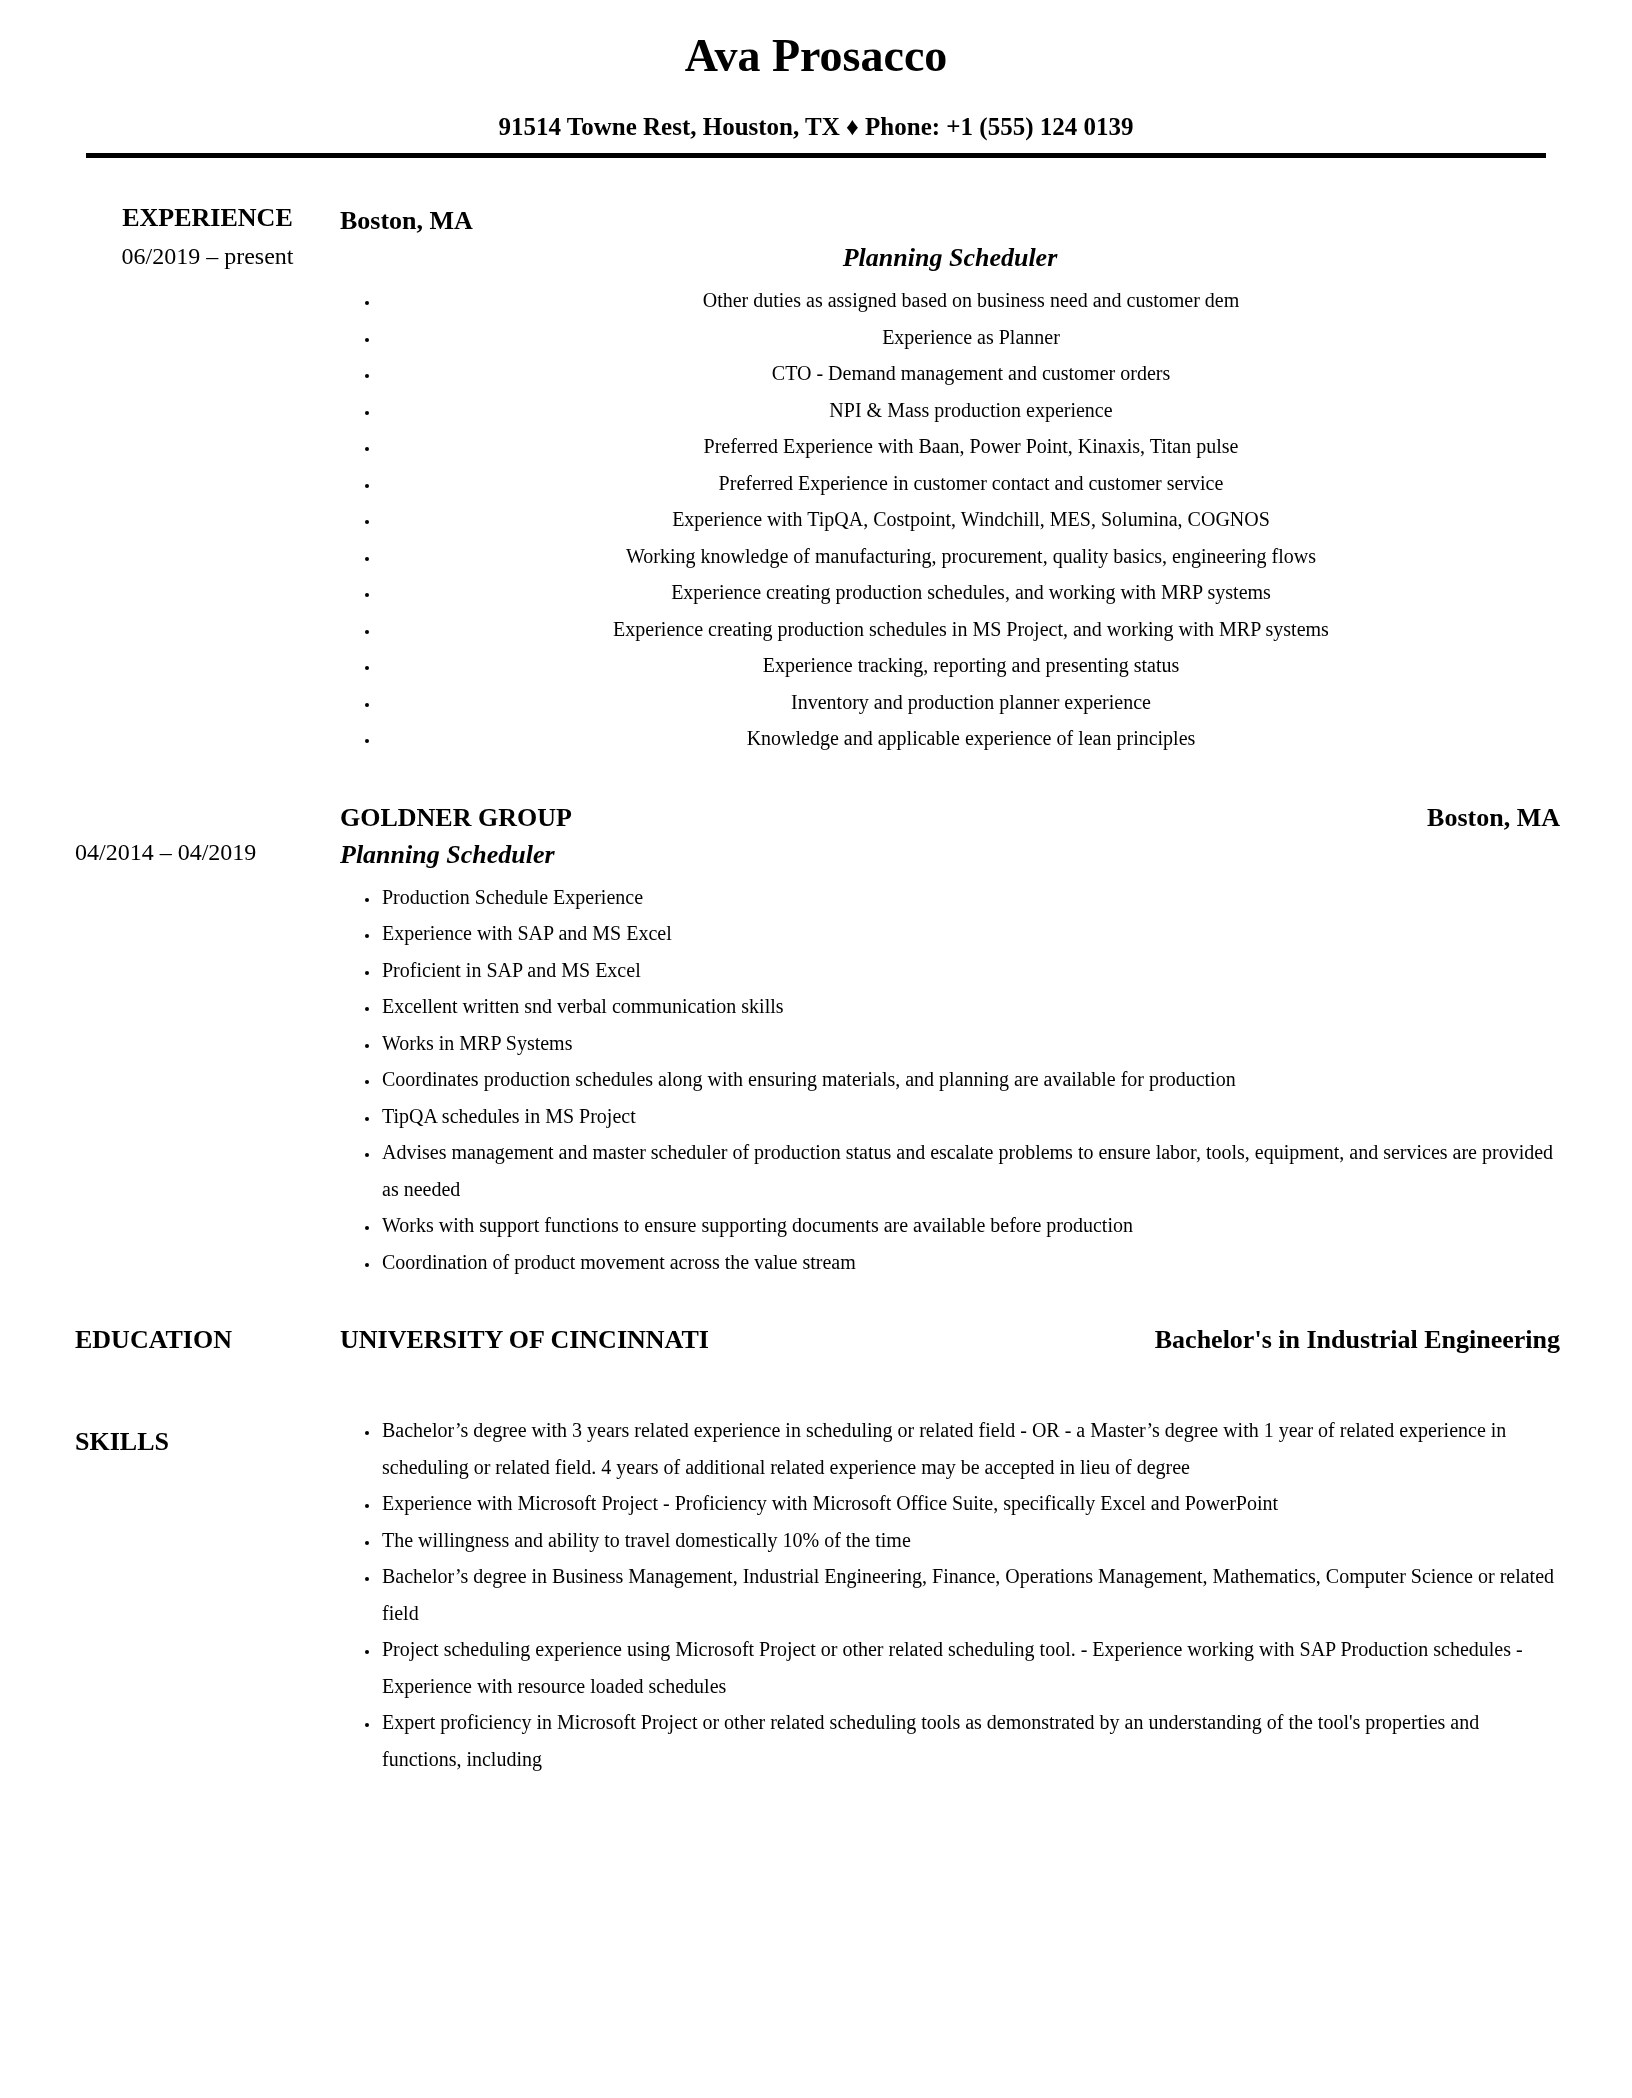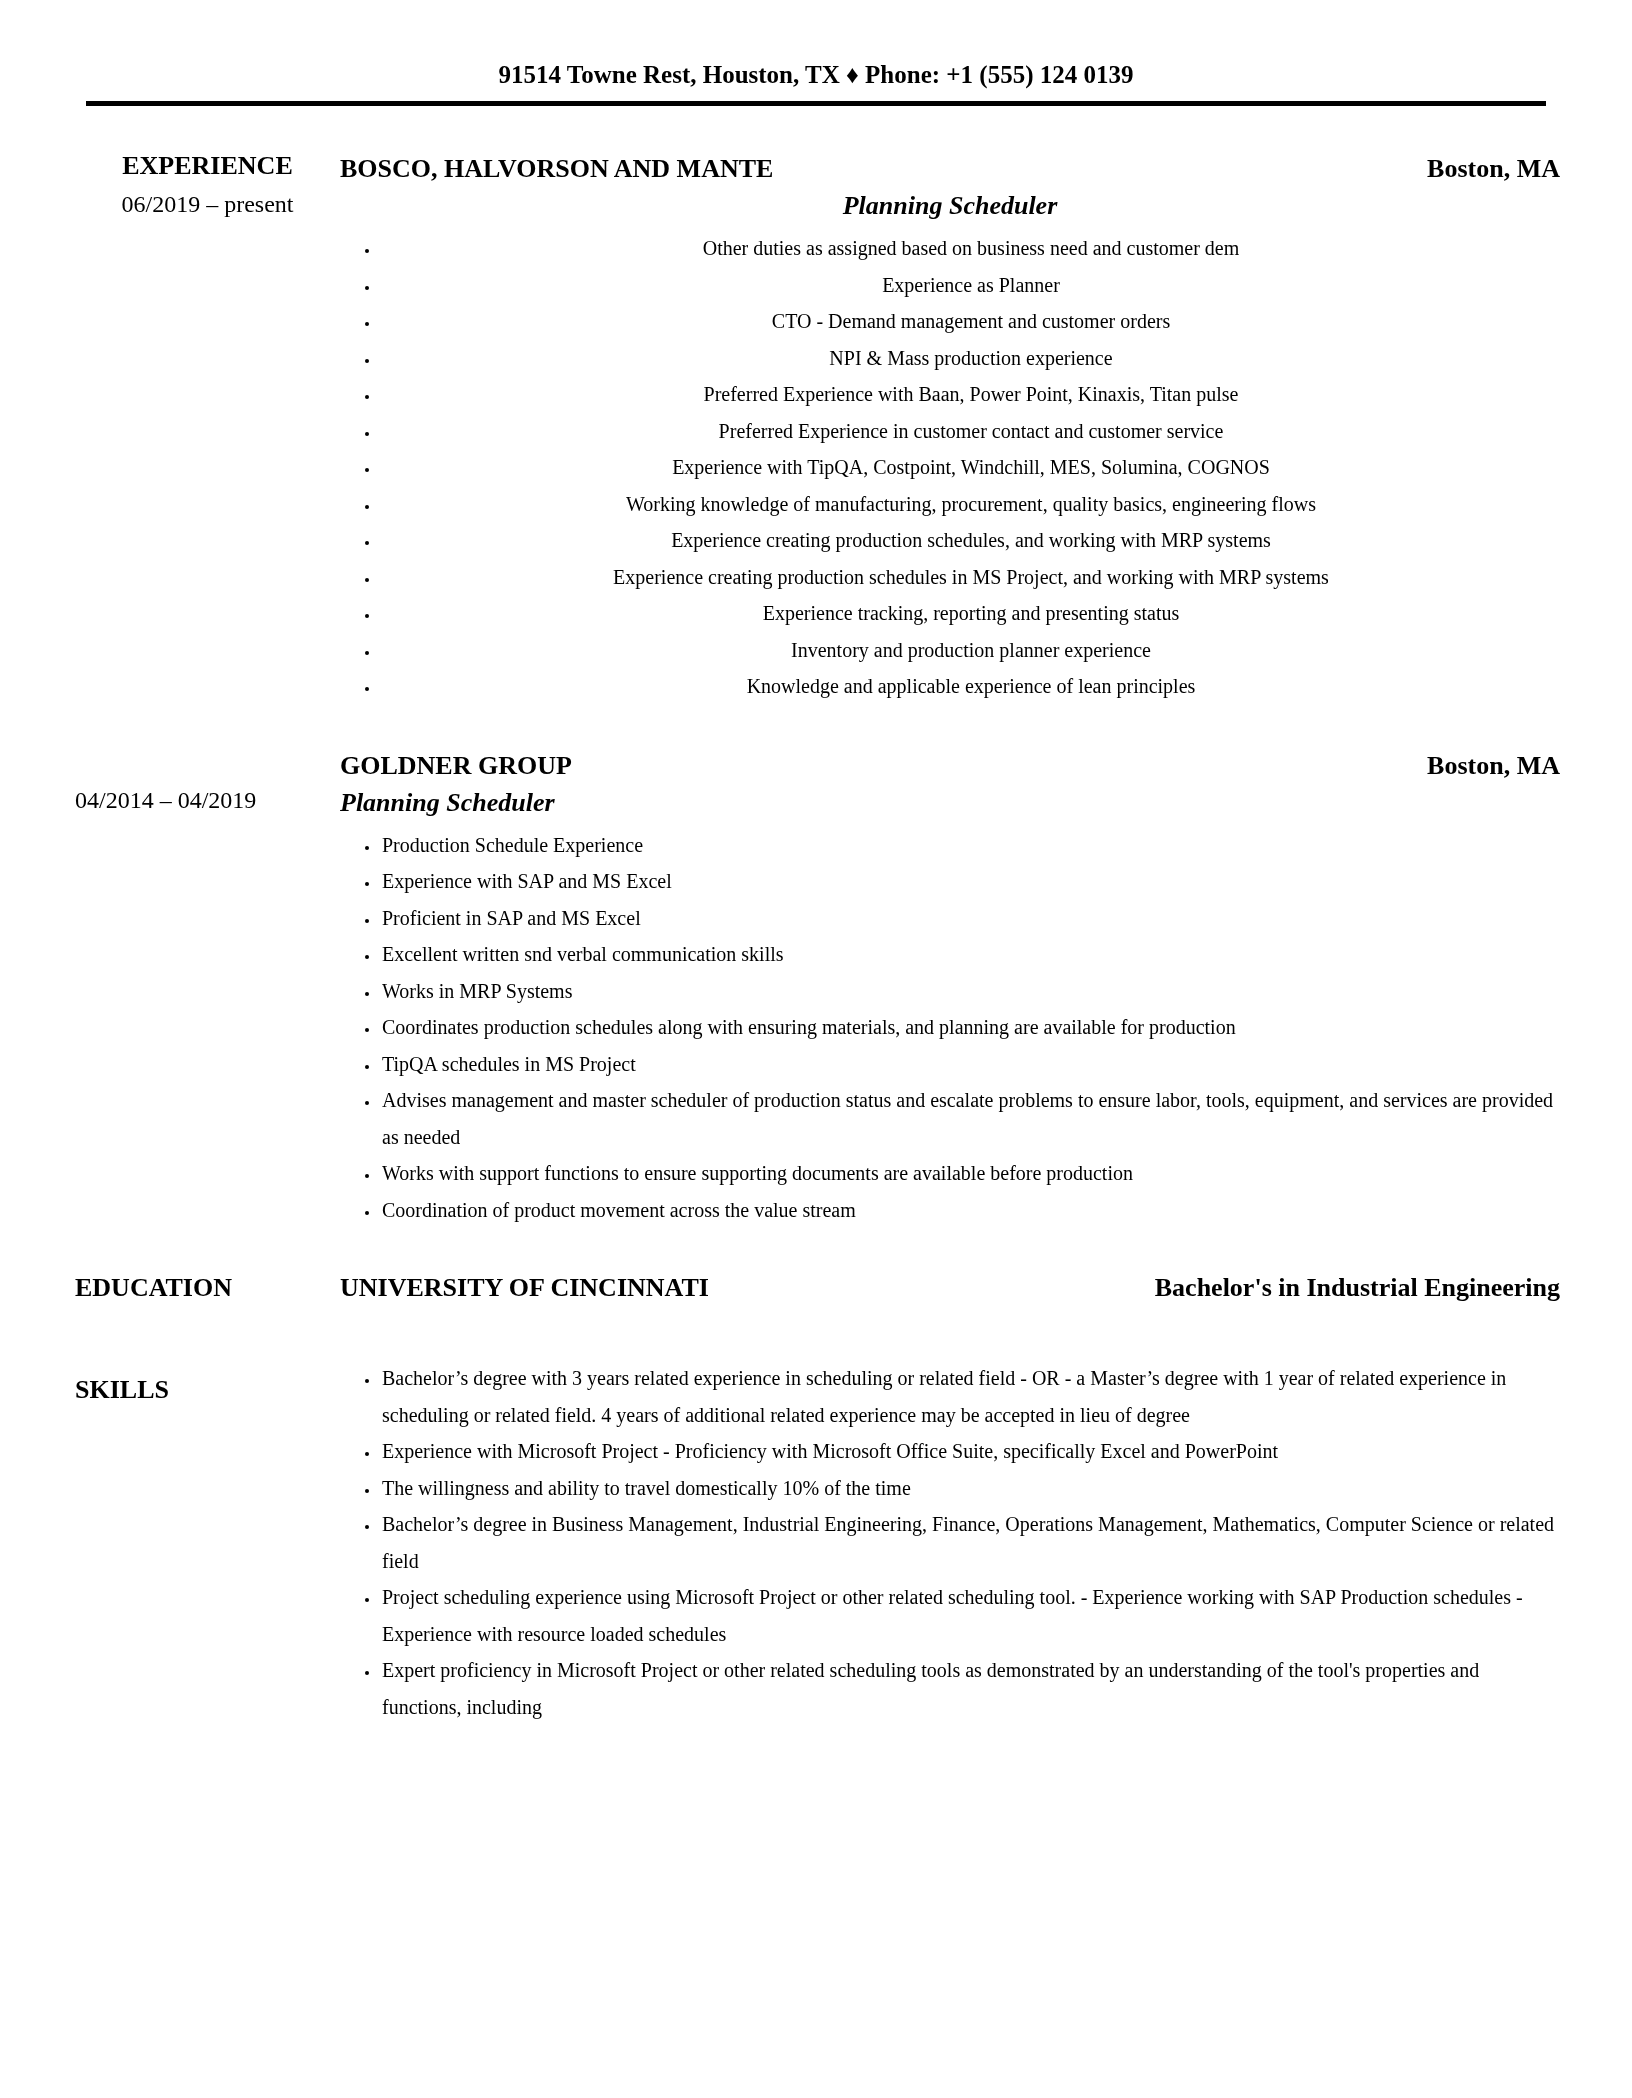--- a/index.html
+++ b/index.html
@@ -87,32 +87,32 @@
   .skills-row { margin-top: 56px; }
   .skills-row ul.bullets { margin-top: 0; }
   .skills-row .label { margin-top: 14px; }
 </style>
 </head>
 <body>
 
 <div class="page">
 
   <header>
+    <h1 class="name">Ava Prosacco</h1>
     <div class="contact">91514 Towne Rest, Houston, TX ♦ Phone: +1 (555) 124 0139</div>
     <hr class="rule">
   </header>
 
   <section class="row job1">
     <div class="left">
       <div class="label">EXPERIENCE</div>
       <div class="dates">06/2019 – present</div>
     </div>
     <div class="content">
       <div class="company-line">
-        <span class="company">BOSCO, HALVORSON AND MANTE</span>
         <span class="location">Boston, MA</span>
       </div>
       <div class="job-title">Planning Scheduler</div>
       <ul class="bullets">
           <li>Other duties as assigned based on business need and customer dem</li>
           <li>Experience as Planner</li>
           <li>CTO - Demand management and customer orders</li>
           <li>NPI &amp; Mass production experience</li>
           <li>Preferred Experience with Baan, Power Point, Kinaxis, Titan pulse</li>
           <li>Preferred Experience in customer contact and customer service</li>

